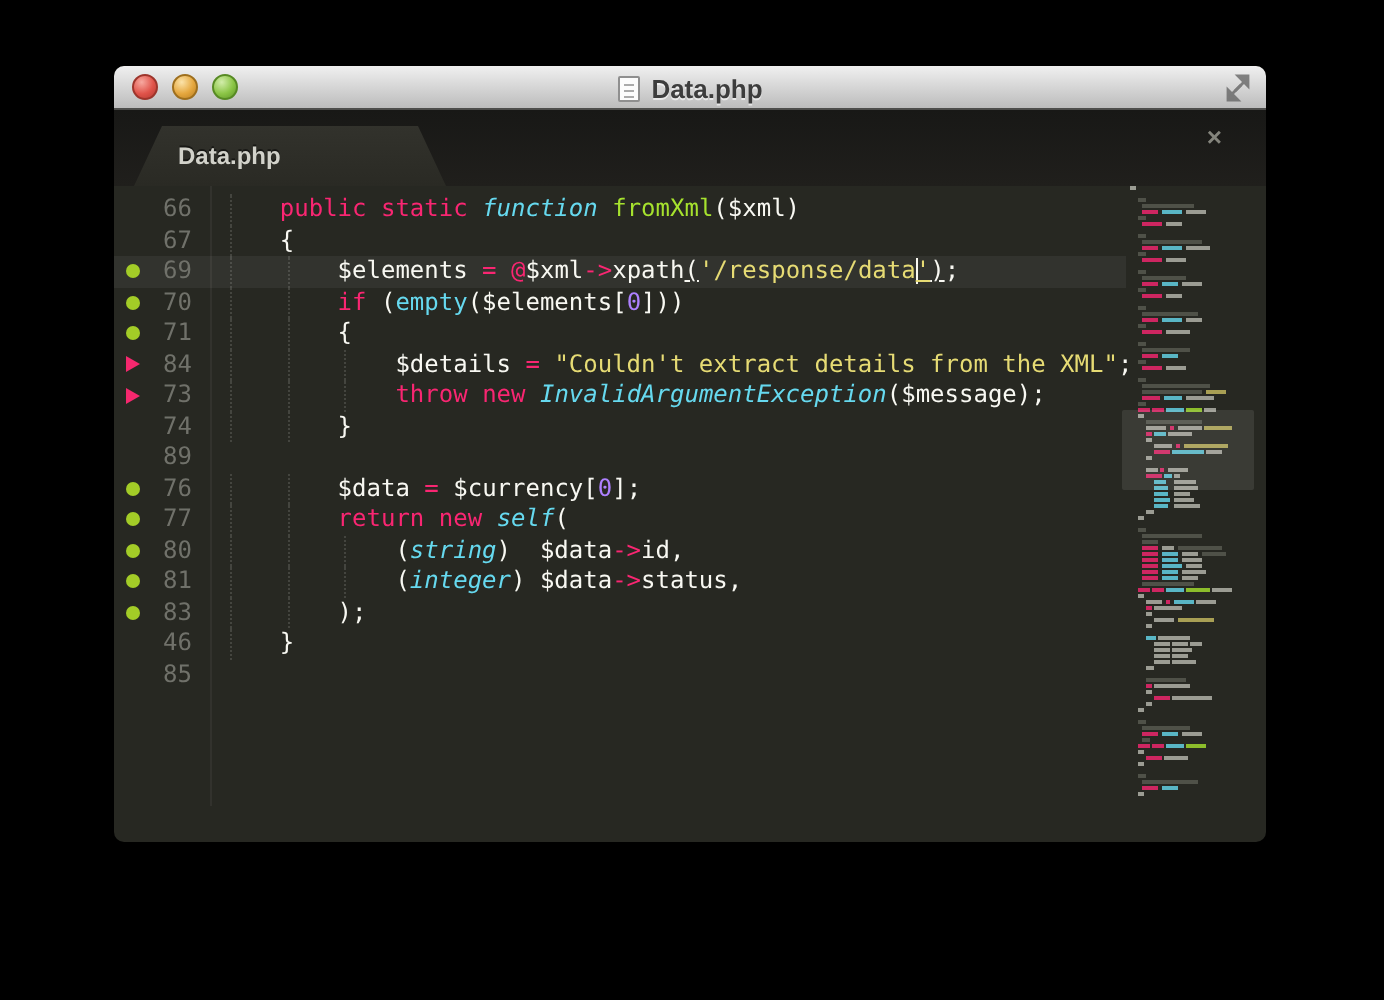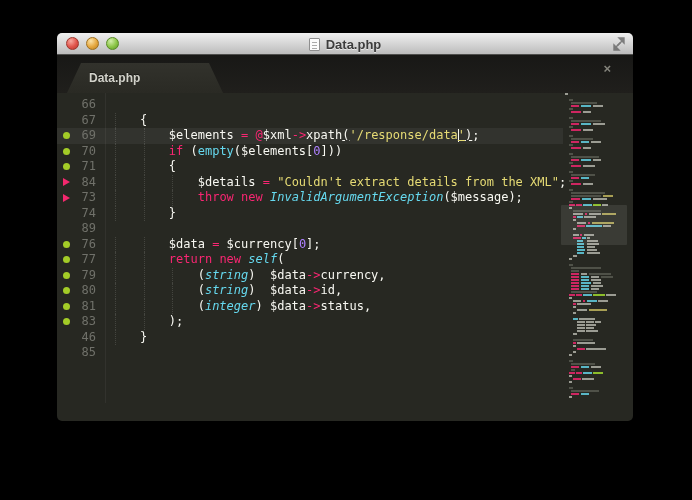--- a/index.html
+++ b/index.html
@@ -119,20 +119,21 @@
     </div>
     <span class="tab-close">×</span>
   </div>
 
   <div class="editor">
     <div class="gutter-sep"></div>
     <div class="lines">
         <div class="row">
           <span class="marker"></span>
           <span class="lnum">66</span>
+          <span class="code"><span class="guide" style="left: 3.6123px;"></span><span class="tok-pl">    </span><span class="tok-kw">public static </span><span class="tok-kwi">function</span><span class="tok-pl"> </span><span class="tok-fn">fromXml</span><span class="tok-pl">($xml)</span></span>
         </div>
         <div class="row">
           <span class="marker"></span>
           <span class="lnum">67</span>
           <span class="code"><span class="guide" style="left: 3.6123px;"></span><span class="tok-pl">    {</span></span>
         </div>
         <div class="row current">
           <span class="marker">
             <span class="dot"></span>
           </span>
@@ -183,27 +184,20 @@
           </span>
           <span class="lnum">76</span>
           <span class="code"><span class="guide" style="left: 3.6123px;"></span><span class="guide" style="left: 32.5107px;"></span><span class="tok-pl">        $data </span><span class="tok-kw">=</span><span class="tok-pl"> $currency[</span><span class="tok-nu">0</span><span class="tok-pl">];</span></span>
         </div>
         <div class="row">
           <span class="marker">
             <span class="dot"></span>
           </span>
           <span class="lnum">77</span>
           <span class="code"><span class="guide" style="left: 3.6123px;"></span><span class="guide" style="left: 32.5107px;"></span><span class="tok-pl">        </span><span class="tok-kw">return</span><span class="tok-pl"> </span><span class="tok-kw">new</span><span class="tok-pl"> </span><span class="tok-kwi">self</span><span class="tok-pl">(</span></span>
-        </div>
-        <div class="row">
-          <span class="marker">
-            <span class="dot"></span>
-          </span>
-          <span class="lnum">79</span>
-          <span class="code"><span class="guide" style="left: 3.6123px;"></span><span class="guide" style="left: 32.5107px;"></span><span class="guide" style="left: 61.4091px;"></span><span class="tok-pl">            (</span><span class="tok-kwi">string</span><span class="tok-pl">)  $data</span><span class="tok-kw">-&gt;</span><span class="tok-pl">currency,</span></span>
         </div>
         <div class="row">
           <span class="marker">
             <span class="dot"></span>
           </span>
           <span class="lnum">80</span>
           <span class="code"><span class="guide" style="left: 3.6123px;"></span><span class="guide" style="left: 32.5107px;"></span><span class="guide" style="left: 61.4091px;"></span><span class="tok-pl">            (</span><span class="tok-kwi">string</span><span class="tok-pl">)  $data</span><span class="tok-kw">-&gt;</span><span class="tok-pl">id,</span></span>
         </div>
         <div class="row">
           <span class="marker">

